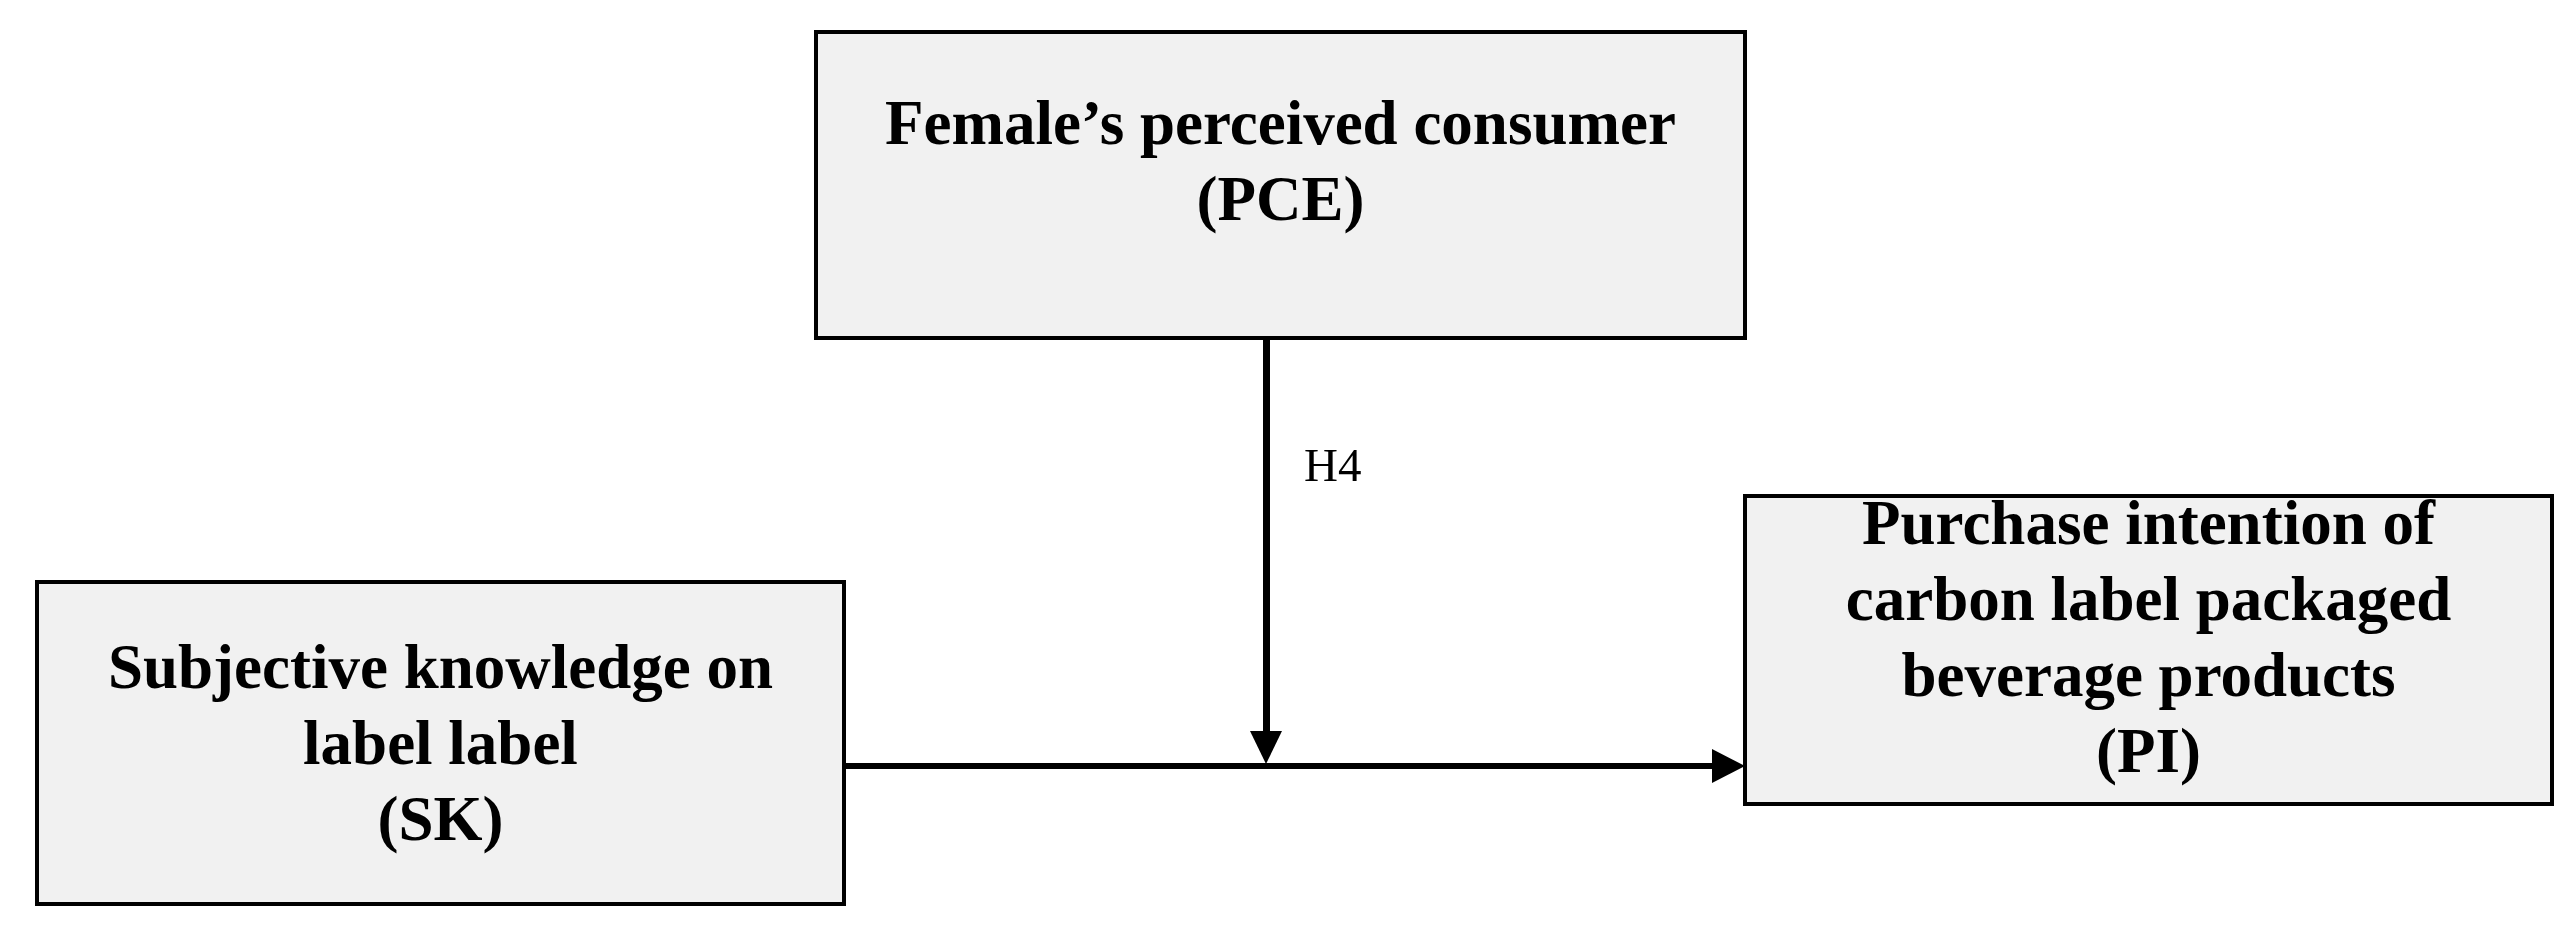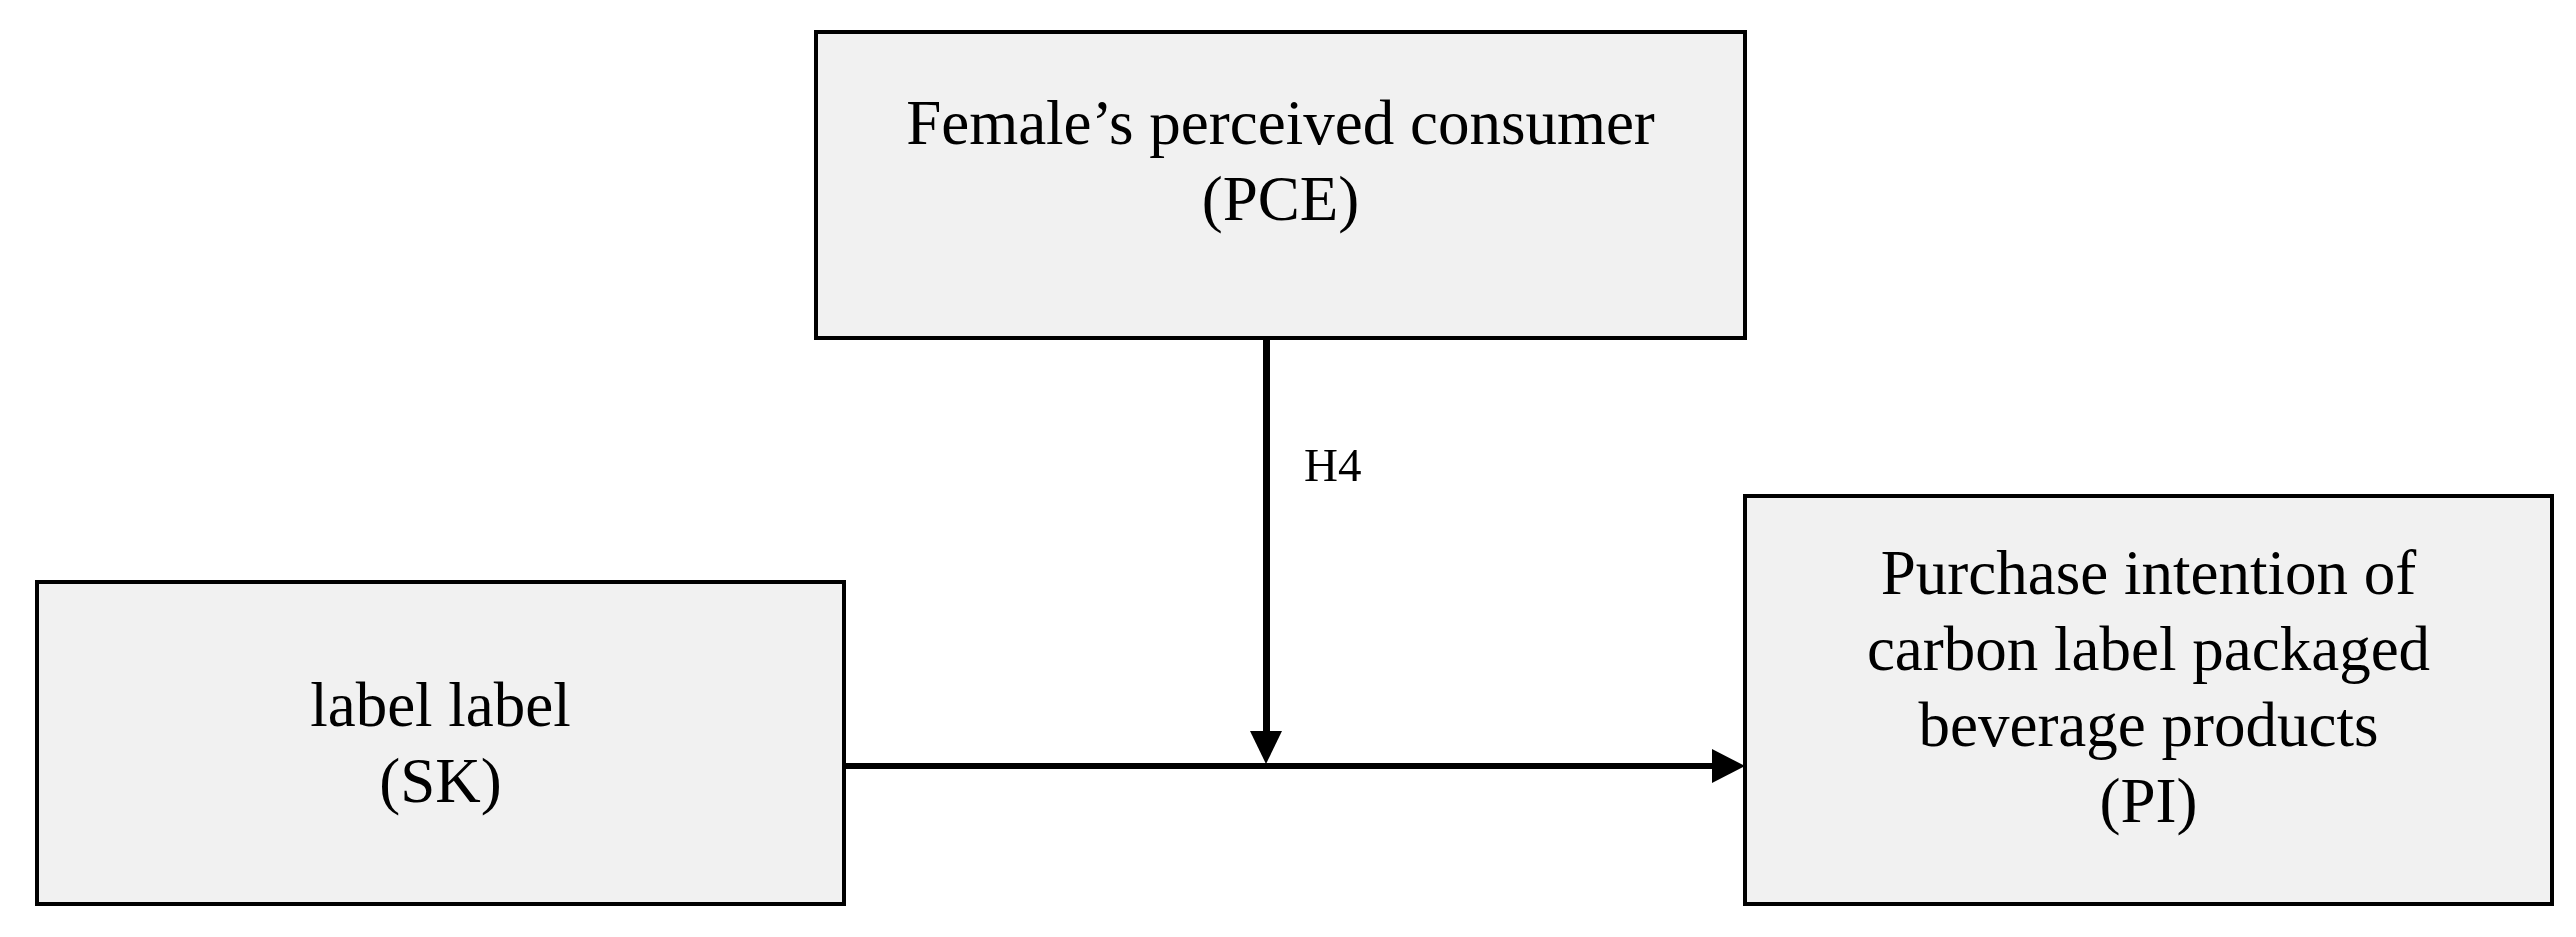--- a/index.html
+++ b/index.html
@@ -21,20 +21,21 @@
     box-sizing: border-box;
     background: var(--box-fill, #f1f1f1);
     border: 4.9px solid var(--box-border, #000000);
     display: flex;
     flex-direction: column;
     align-items: center;
     justify-content: center;
     text-align: center;
     font-size: 63px;
     line-height: 76px;
+    font-weight: bold;
   }
   .node .line {
     white-space: nowrap;
   }
   .node-pce {
     left: 814px;
     top: 30px;
     width: 933px;
     height: 310px;
     padding-bottom: 49px; 
@@ -42,21 +43,21 @@
   .node-sk {
     left: 35px;
     top: 580px;
     width: 811px;
     height: 326px;
   }
   .node-pi {
     left: 1743px;
     top: 494px;
     width: 811px;
-    height: 412px;
+    height: 312px;
     padding-bottom: 27px;
   }
   
   .edge-h-line {
     position: absolute;
     left: 846px;
     top: 763px;
     width: 869px;
     height: 5.7px;
     background: var(--arrow, #000000);
@@ -103,20 +104,21 @@
 <body>
 
 <div class="stage">
 
   <div class="node node-pce">
     <div class="line">Female’s perceived consumer</div>
     <div class="line">(PCE)</div>
   </div>
 
   <div class="node node-sk">
+    <div class="line">Subjective knowledge on</div>
     <div class="line">label label</div>
     <div class="line">(SK)</div>
   </div>
 
   <div class="node node-pi">
     <div class="line">Purchase intention of</div>
     <div class="line">carbon label packaged</div>
     <div class="line">beverage products</div>
     <div class="line">(PI)</div>
   </div>

